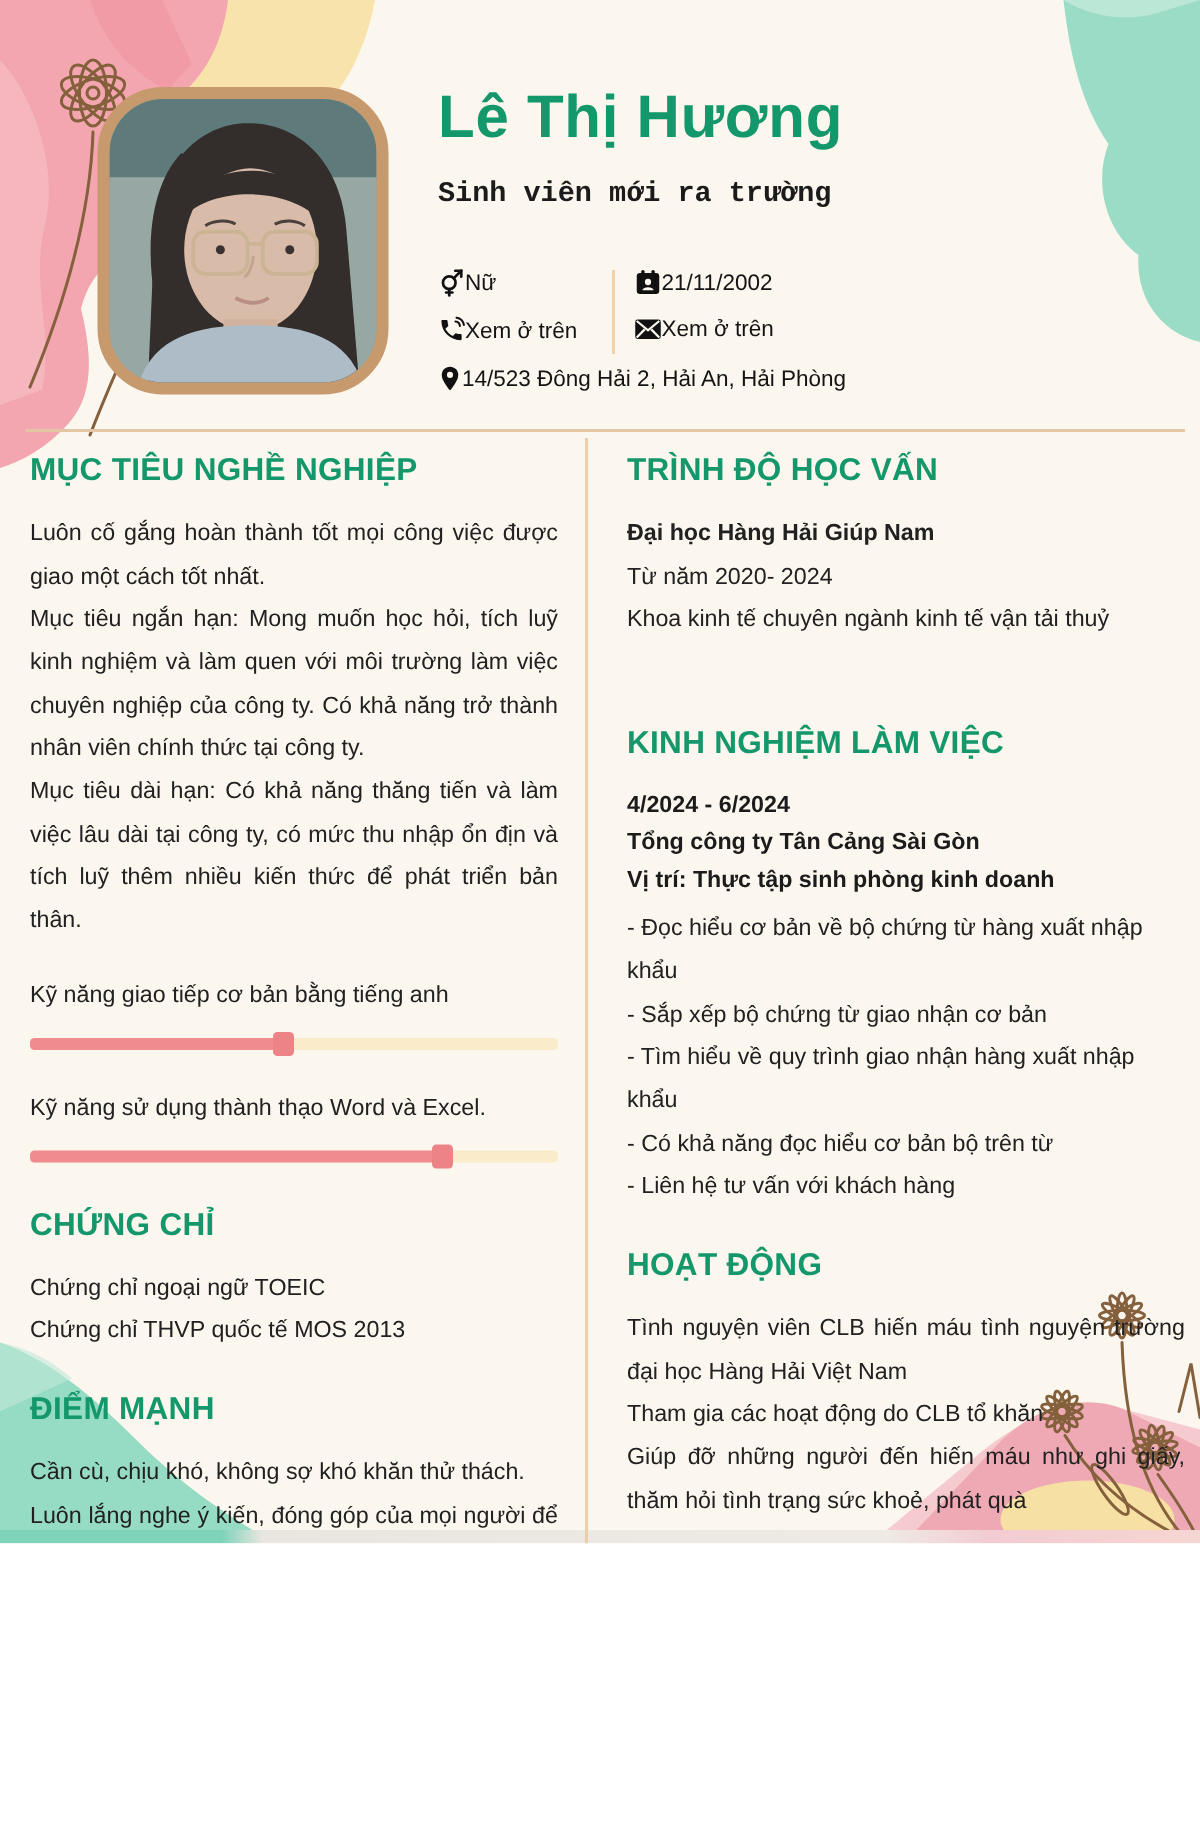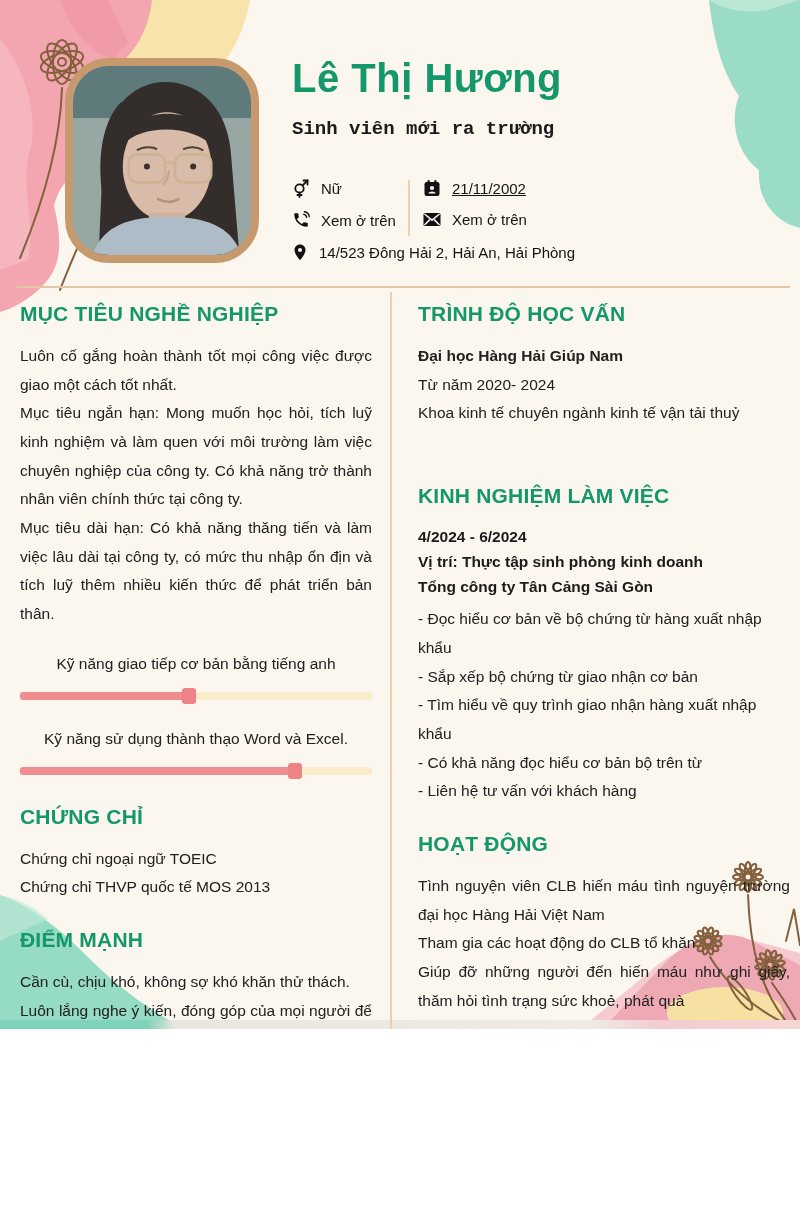--- a/index.html
+++ b/index.html
@@ -25,24 +25,24 @@
   .decor-br{right:0;bottom:8px;}
   .bottom-strip{position:absolute;left:0;bottom:0;width:800px;height:9px;
     background:linear-gradient(90deg,#7FD3BA 0px,#7FD3BA 148px,#E9E6E0 175px,#EFEBE4 590px,#F2CCD1 660px,#F6D6D2 800px);}
 
   
   .photo{position:absolute;left:65px;top:58px;width:194px;height:205px;border:8px solid var(--tan);
     border-radius:44px;overflow:hidden;background:#8FA19E;}
   .photo svg{display:block;width:100%;height:100%;}
   .name{position:absolute;left:292px;top:56px;font-size:40px;font-weight:700;color:var(--accent);letter-spacing:.5px;}
   .subtitle{position:absolute;left:292px;top:118px;font-size:19px;font-weight:700;color:#1b1b1b;font-family:Liberation Mono, monospace;}
-  .info-item{position:absolute;display:flex;align-items:center;gap:11px;font-size:15px;color:#141414;}
+  .info-item{position:absolute;display:flex;align-items:center;font-size:15px;color:#141414;}
   .info-item svg{flex:0 0 auto;}
   .i-gender{left:292px;top:179px;}
-  .i-dob{left:423px;top:179px;text-decoration:underline;}
+  .i-dob{left:423px;top:179px;}
   .i-phone{left:292px;top:211px;}
   .i-email{left:423px;top:211px;}
   .i-address{left:292px;top:243px;justify-content:space-between;}
   .info-vdivider{position:absolute;left:408px;top:180px;width:2px;height:56px;background:#EFD2AC;}
   .h-divider{position:absolute;left:17px;top:286px;width:773px;height:2px;background:var(--divider);}
   .v-divider{position:absolute;left:390px;top:292px;width:2px;height:778px;background:#ECCFA9;}
 
   
   .col{position:absolute;top:302px;}
   .col-left{left:20px;width:352px;}
@@ -50,21 +50,21 @@
   h2{font-size:21px;font-weight:700;color:var(--accent);letter-spacing:.2px;margin:0 0 16px;}
   .sec{margin:0;}
   .para{font-size:15.5px;line-height:1.85;text-align:justify;color:var(--text);}
   .line{font-size:15.5px;line-height:1.85;color:var(--text);}
   .bold-line{font-size:15.5px;line-height:1.62;font-weight:700;color:#1b1b1b;}
   .mt{margin-top:26px;}
   .mt-lg{margin-top:56px;}
 
   
   .skill{margin-top:6px;}
-  .skill-label{font-size:15.5px;margin:6px 0 15px;text-align:center;}
+  .skill-label{font-size:15.5px;margin:6px 0 15px;}
   .skill-bar{position:relative;height:16px;margin-bottom:26px;}
   .skill-track{position:absolute;left:0;right:0;top:4px;height:8px;background:var(--bar-track);border-radius:3px;}
   .skill-fill{position:absolute;left:0;top:4px;height:8px;background:var(--bar-fill);border-radius:3px 0 0 3px;}
   .skill-thumb{position:absolute;right:-7px;top:-4px;width:14px;height:16px;background:var(--bar-thumb);border-radius:3px;}
 
   .duties{margin-top:6px;}
   .watermark{position:absolute;left:636px;top:1189px;font-family:"DejaVu Sans Mono","Liberation Mono",monospace;
     font-size:15px;letter-spacing:1.2px;color:var(--watermark);}
 </style>
 </head>
@@ -295,22 +295,22 @@
     <div class="sec">
       <h2>TRÌNH ĐỘ HỌC VẤN</h2>
       <div class="line" style="font-weight:700;margin-top:14px">Đại học Hàng Hải Giúp Nam</div>
       <div class="line">Từ năm 2020- 2024</div>
       <div class="line">Khoa kinh tế chuyên ngành kinh tế vận tải thuỷ</div>
     </div>
 
     <div class="sec mt-lg">
       <h2>KINH NGHIỆM LÀM VIỆC</h2>
       <div class="bold-line" style="margin-top:14px">4/2024 - 6/2024</div>
+      <div class="bold-line">Tổng công ty Tân Cảng Sài Gòn</div>
       <div class="bold-line">Vị trí: Thực tập sinh phòng kinh doanh</div>
-      <div class="bold-line">Tổng công ty Tân Cảng Sài Gòn</div>
       <div class="duties">
         <div class="line">- Đọc hiểu cơ bản về bộ chứng từ hàng xuất nhập khẩu</div>
         <div class="line">- Sắp xếp bộ chứng từ giao nhận cơ bản</div>
         <div class="line">- Tìm hiểu về quy trình giao nhận hàng xuất nhập khẩu</div>
         <div class="line">- Có khả năng đọc hiểu cơ bản bộ trên từ</div>
         <div class="line">- Liên hệ tư vấn với khách hàng</div>
       </div>
     </div>
 
     <div class="sec mt">

